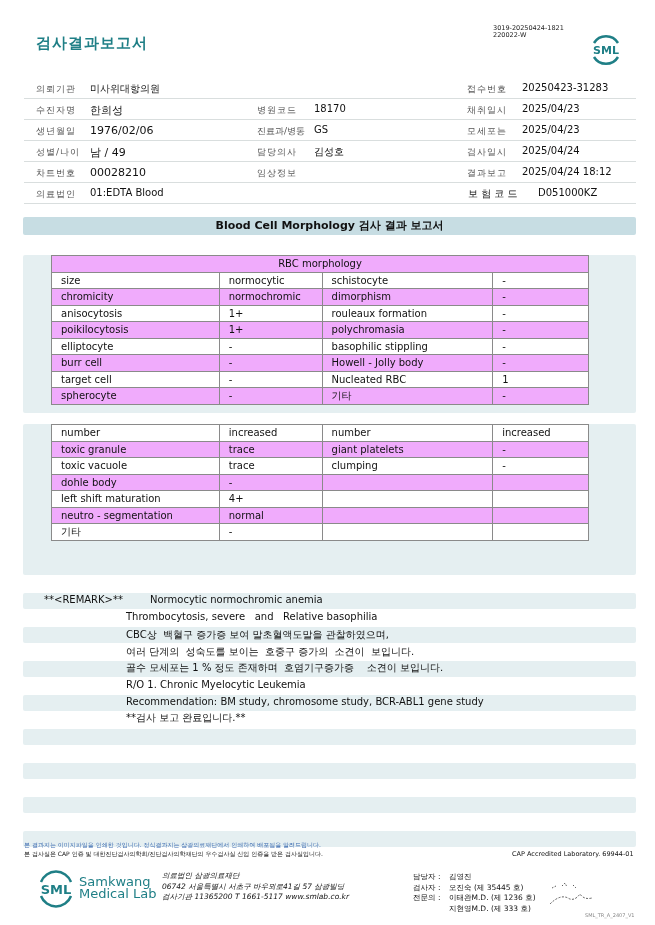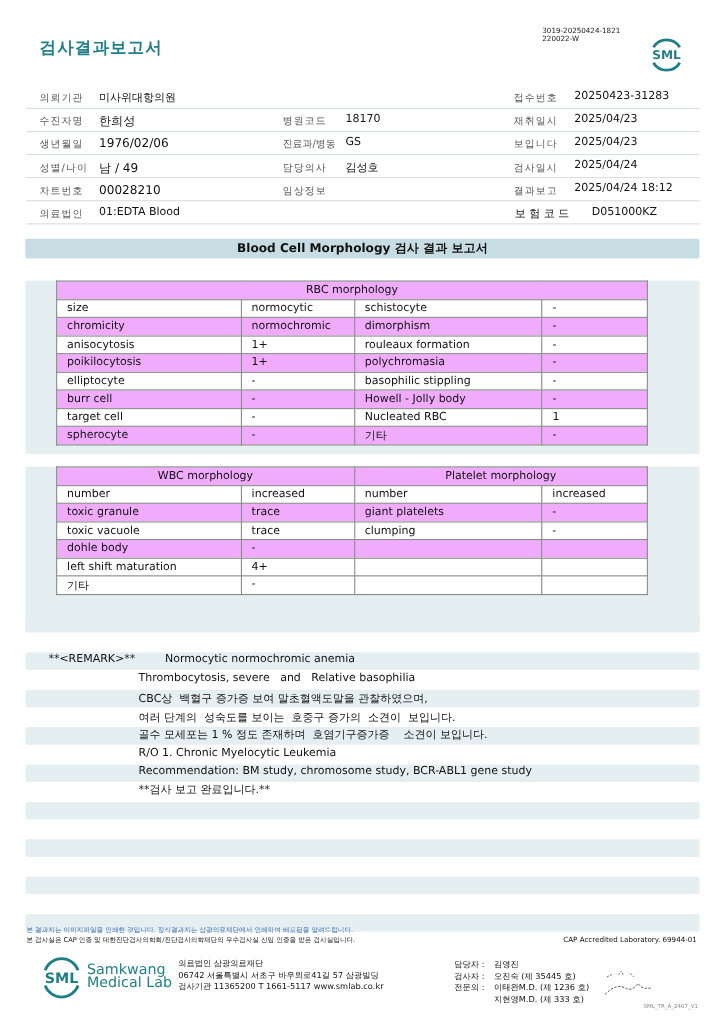--- a/index.html
+++ b/index.html
@@ -34,21 +34,21 @@
   table.morph tr.w td { background: #ffffff; }
 
   
   .remark-line { position: absolute; font-size: 10px; white-space: pre; }
 
   
   .foot-note1 { left: 24px; top: 841px; font-size: 6px; color: #3a6ab0; }
   .foot-note2 { left: 24px; top: 850px; font-size: 6px; color: #111; }
   .cap { left: 512px; top: 850px; font-size: 6.5px; color: #111; }
   .logo-bottom { left: 36px; top: 868px; }
-  .org { left: 162px; top: 871px; font-size: 7.5px; line-height: 10.5px; }
+  .org { left: 162px; top: 871px; font-size: 7.5px; line-height: 10.5px; font-style: italic; }
   .staff { left: 413px; top: 872px; font-size: 7.5px; line-height: 10.5px; }
   .form-code { left: 585px; top: 912px; font-size: 5px; color: #888; }
 </style>
 </head>
 <body>
 
 <div class="abs doc-title">검사결과보고서</div>
 <div class="abs doc-id">
   <div>3019-20250424-1821</div>
   <div>220022-W</div>
@@ -72,21 +72,21 @@
     <span class="lbl" style="left:233px">병원코드</span>
     <span class="val" style="left:290px">18170</span>
     <span class="lbl" style="left:443px">채취일시</span>
     <span class="val" style="left:498px">2025/04/23</span>
   </div>
   <div class="info-row" style="top:120px">
     <span class="lbl" style="left:12px">생년월일</span>
     <span class="val val-bold" style="left:66px">1976/02/06</span>
     <span class="lbl" style="left:233px; letter-spacing:0">진료과/병동</span>
     <span class="val" style="left:290px">GS</span>
-    <span class="lbl" style="left:443px">보입니다</span>
+    <span class="lbl" style="left:443px">모세포는</span>
     <span class="val" style="left:498px">2025/04/23</span>
   </div>
   <div class="info-row" style="top:141px">
     <span class="lbl" style="left:12px">성별/나이</span>
     <span class="val val-bold" style="left:66px">남 / 49</span>
     <span class="lbl" style="left:233px">담당의사</span>
     <span class="val" style="left:290px">김성호</span>
     <span class="lbl" style="left:443px">검사일시</span>
     <span class="val" style="left:498px">2025/04/24</span>
   </div>
@@ -174,24 +174,20 @@
   </table>
 
 <table class="morph" style="top:424px">
   <colgroup>
       <col style="width:168px">
       <col style="width:103px">
       <col style="width:171px">
       <col style="width:96px">
     </colgroup>
   <tbody>
-      <tr class="hdr s">
-    <td colspan="2">WBC morphology</td>
-    <td colspan="2">Platelet morphology</td>
-  </tr>
   <tr class="w">
         <td>number</td>
         <td>increased</td>
         <td>number</td>
         <td>increased</td>
       </tr>
   <tr class="s">
         <td>toxic granule</td>
         <td>trace</td>
         <td>giant platelets</td>
@@ -205,20 +201,26 @@
       </tr>
   <tr class="s">
         <td>dohle body</td>
         <td>-</td>
         <td></td>
         <td></td>
       </tr>
   <tr class="w">
         <td>left shift maturation</td>
         <td>4+</td>
+        <td></td>
+        <td></td>
+      </tr>
+  <tr class="s">
+        <td>neutro - segmentation</td>
+        <td>normal</td>
         <td></td>
         <td></td>
       </tr>
   <tr class="w">
         <td>기타</td>
         <td>-</td>
         <td></td>
         <td></td>
       </tr>
 </tbody>

